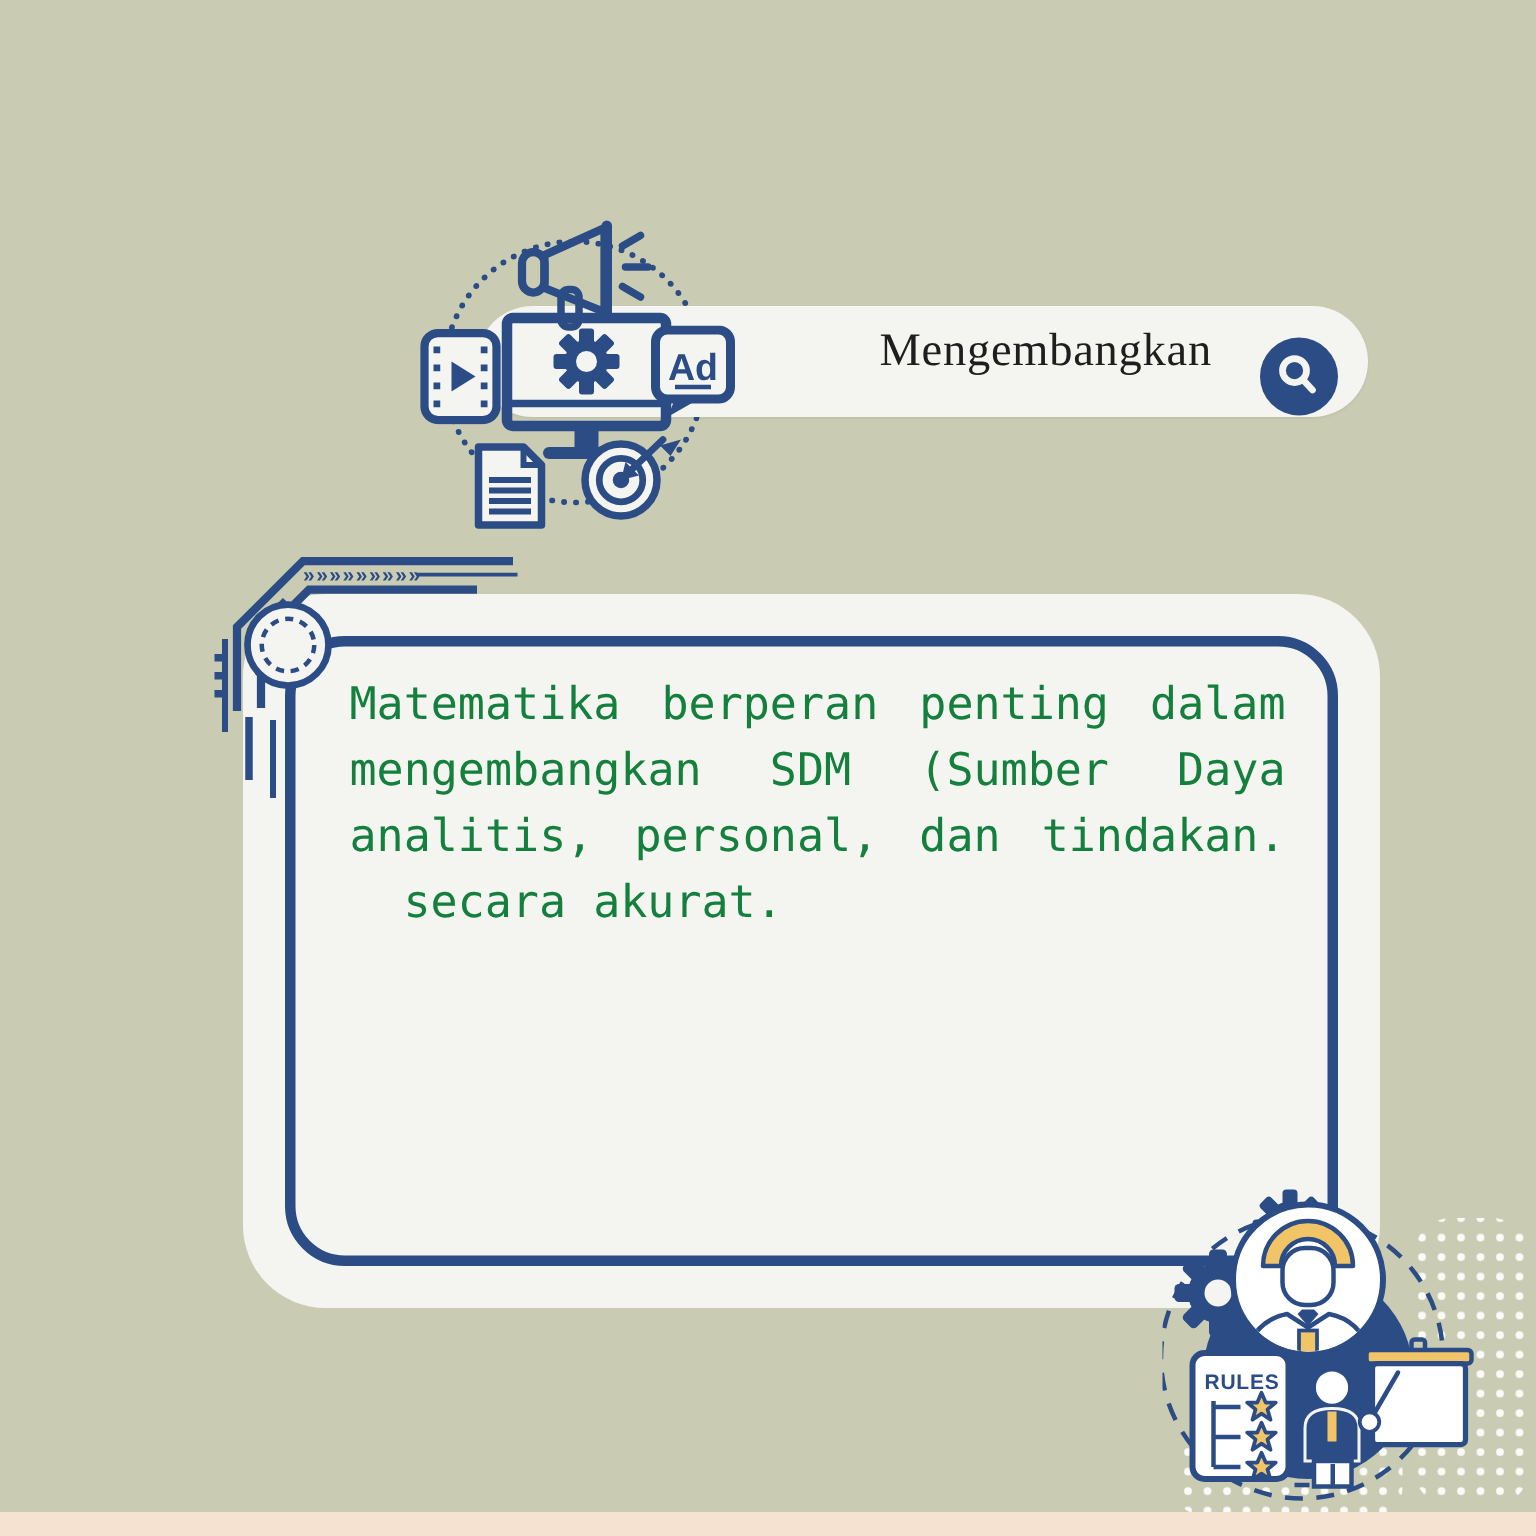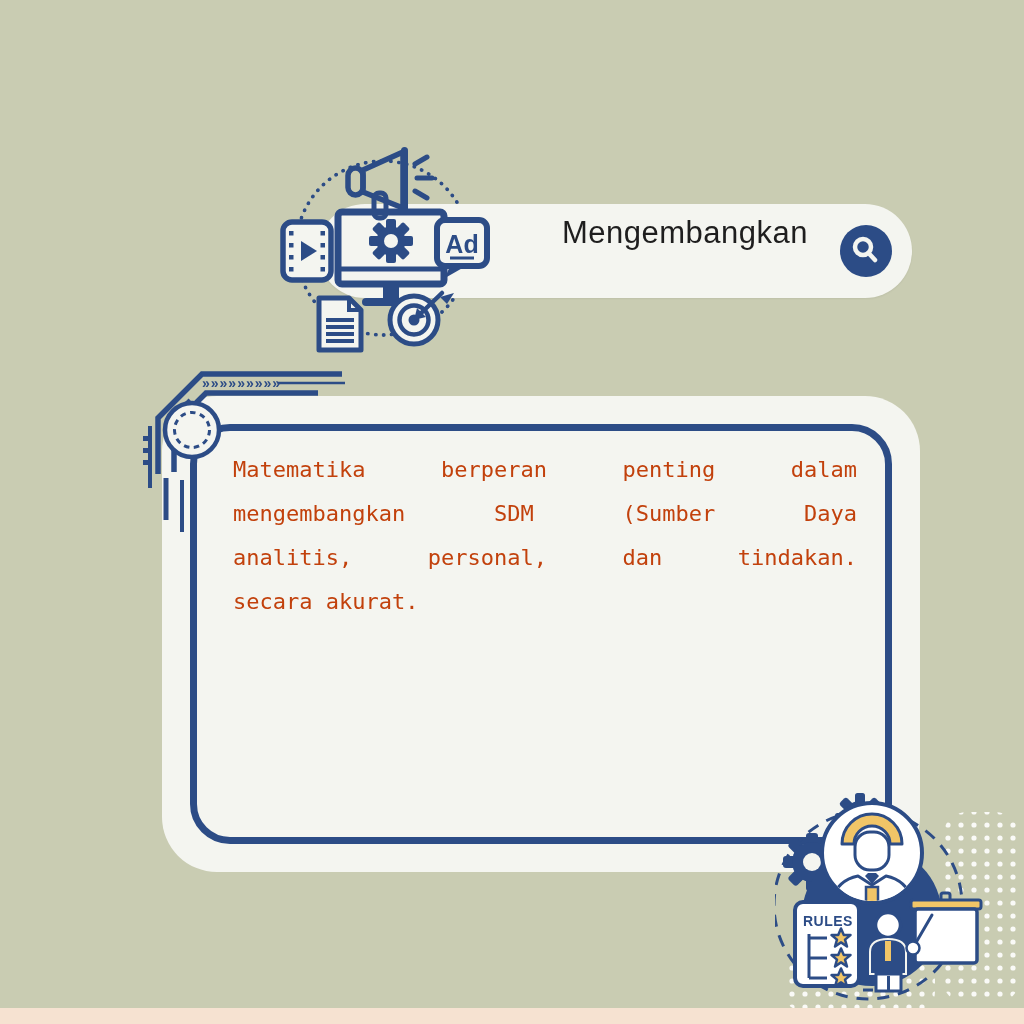--- a/index.html
+++ b/index.html
@@ -13,23 +13,24 @@
   *{margin:0;padding:0;box-sizing:border-box;}
   html,body{width:1024px;height:1024px;overflow:hidden;}
   body{background:var(--sage);position:relative;font-family:"Liberation Sans",sans-serif;}
 
   
   .icon-ring{
     position:absolute;left:294px;top:159px;width:178px;height:178px;
     border:4px dotted var(--navy);border-radius:50%;z-index:1;
   }
   .search-pill{
-    position:absolute;left:318px;top:204px;width:594px;height:94px;
+    position:absolute;left:318px;top:204px;width:594px;height:74px;
     background:var(--card);border-radius:47px;z-index:2;
     box-shadow:0 1px 2px rgba(0,0,0,0.06);
+    font-family:Liberation Serif, serif;
   }
   .search-query{
     position:absolute;right:104px;top:11px;text-align:right;
     font-size:31px;line-height:35px;color:var(--ink);letter-spacing:.5px;
   }
   .search-btn{
     position:absolute;right:20px;top:21px;width:52px;height:52px;border-radius:50%;
     background:var(--navy);display:flex;align-items:center;justify-content:center;
   }
   .cluster-icon{position:absolute;z-index:3;}
@@ -39,24 +40,24 @@
     position:absolute;left:162px;top:396px;width:758px;height:476px;
     background:var(--card);border-radius:55px;z-index:2;
   }
   .card-border{
     position:absolute;left:28px;top:28px;right:28px;bottom:28px;
     border:7px solid var(--navy);border-radius:40px;
   }
   .card-text{
     position:absolute;left:71px;top:52px;width:624px;
     font-family:"DejaVu Sans Mono",monospace;
-    font-size:22px;line-height:44px;color:#c2410c;
+    font-size:30px;line-height:44px;color:#15803d;
   }
   .tline{text-align:justify;text-align-last:justify;white-space:normal;}
-  .tline-last{text-align-last:left;}
+  .tline-last{text-align-last:left;margin-left:36px;}
 
   .corner-decor{position:absolute;left:138px;top:360px;z-index:3;}
 
   
   .illustration{position:absolute;left:775px;top:782px;z-index:4;}
 
   .footer-strip{
     position:absolute;left:0;bottom:0;width:1024px;height:16px;
     background:var(--peach);z-index:5;
   }

